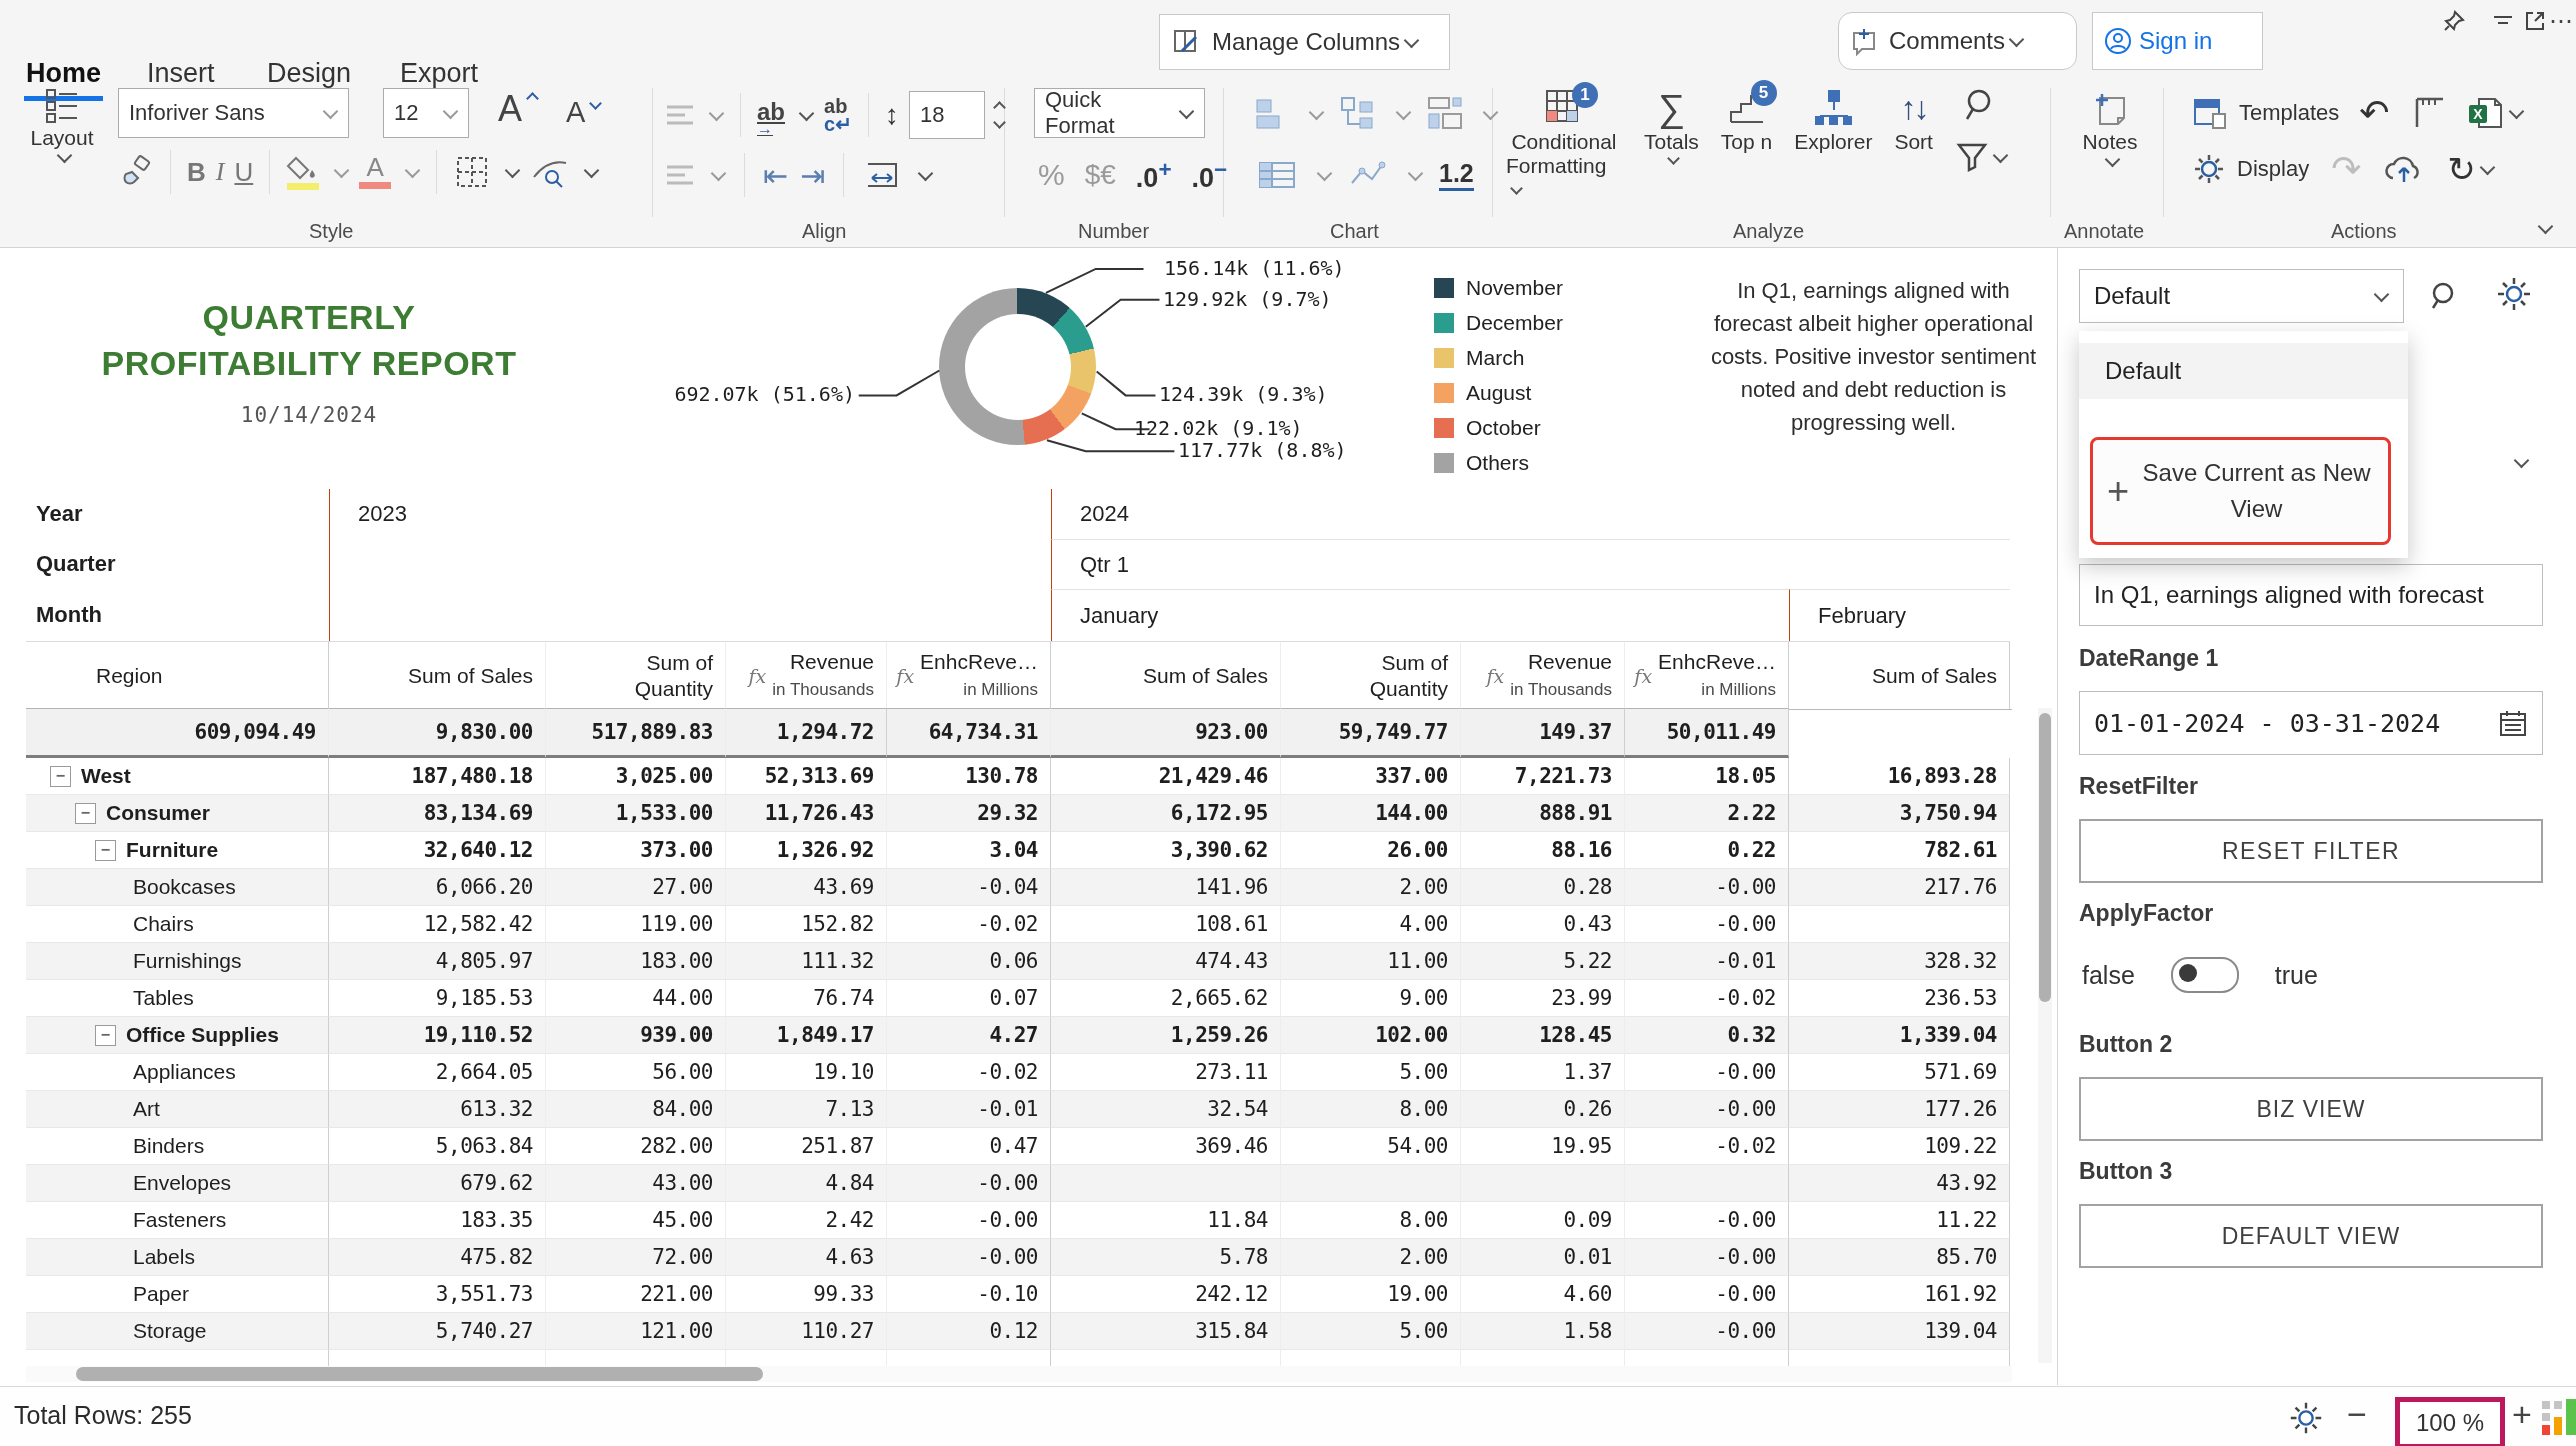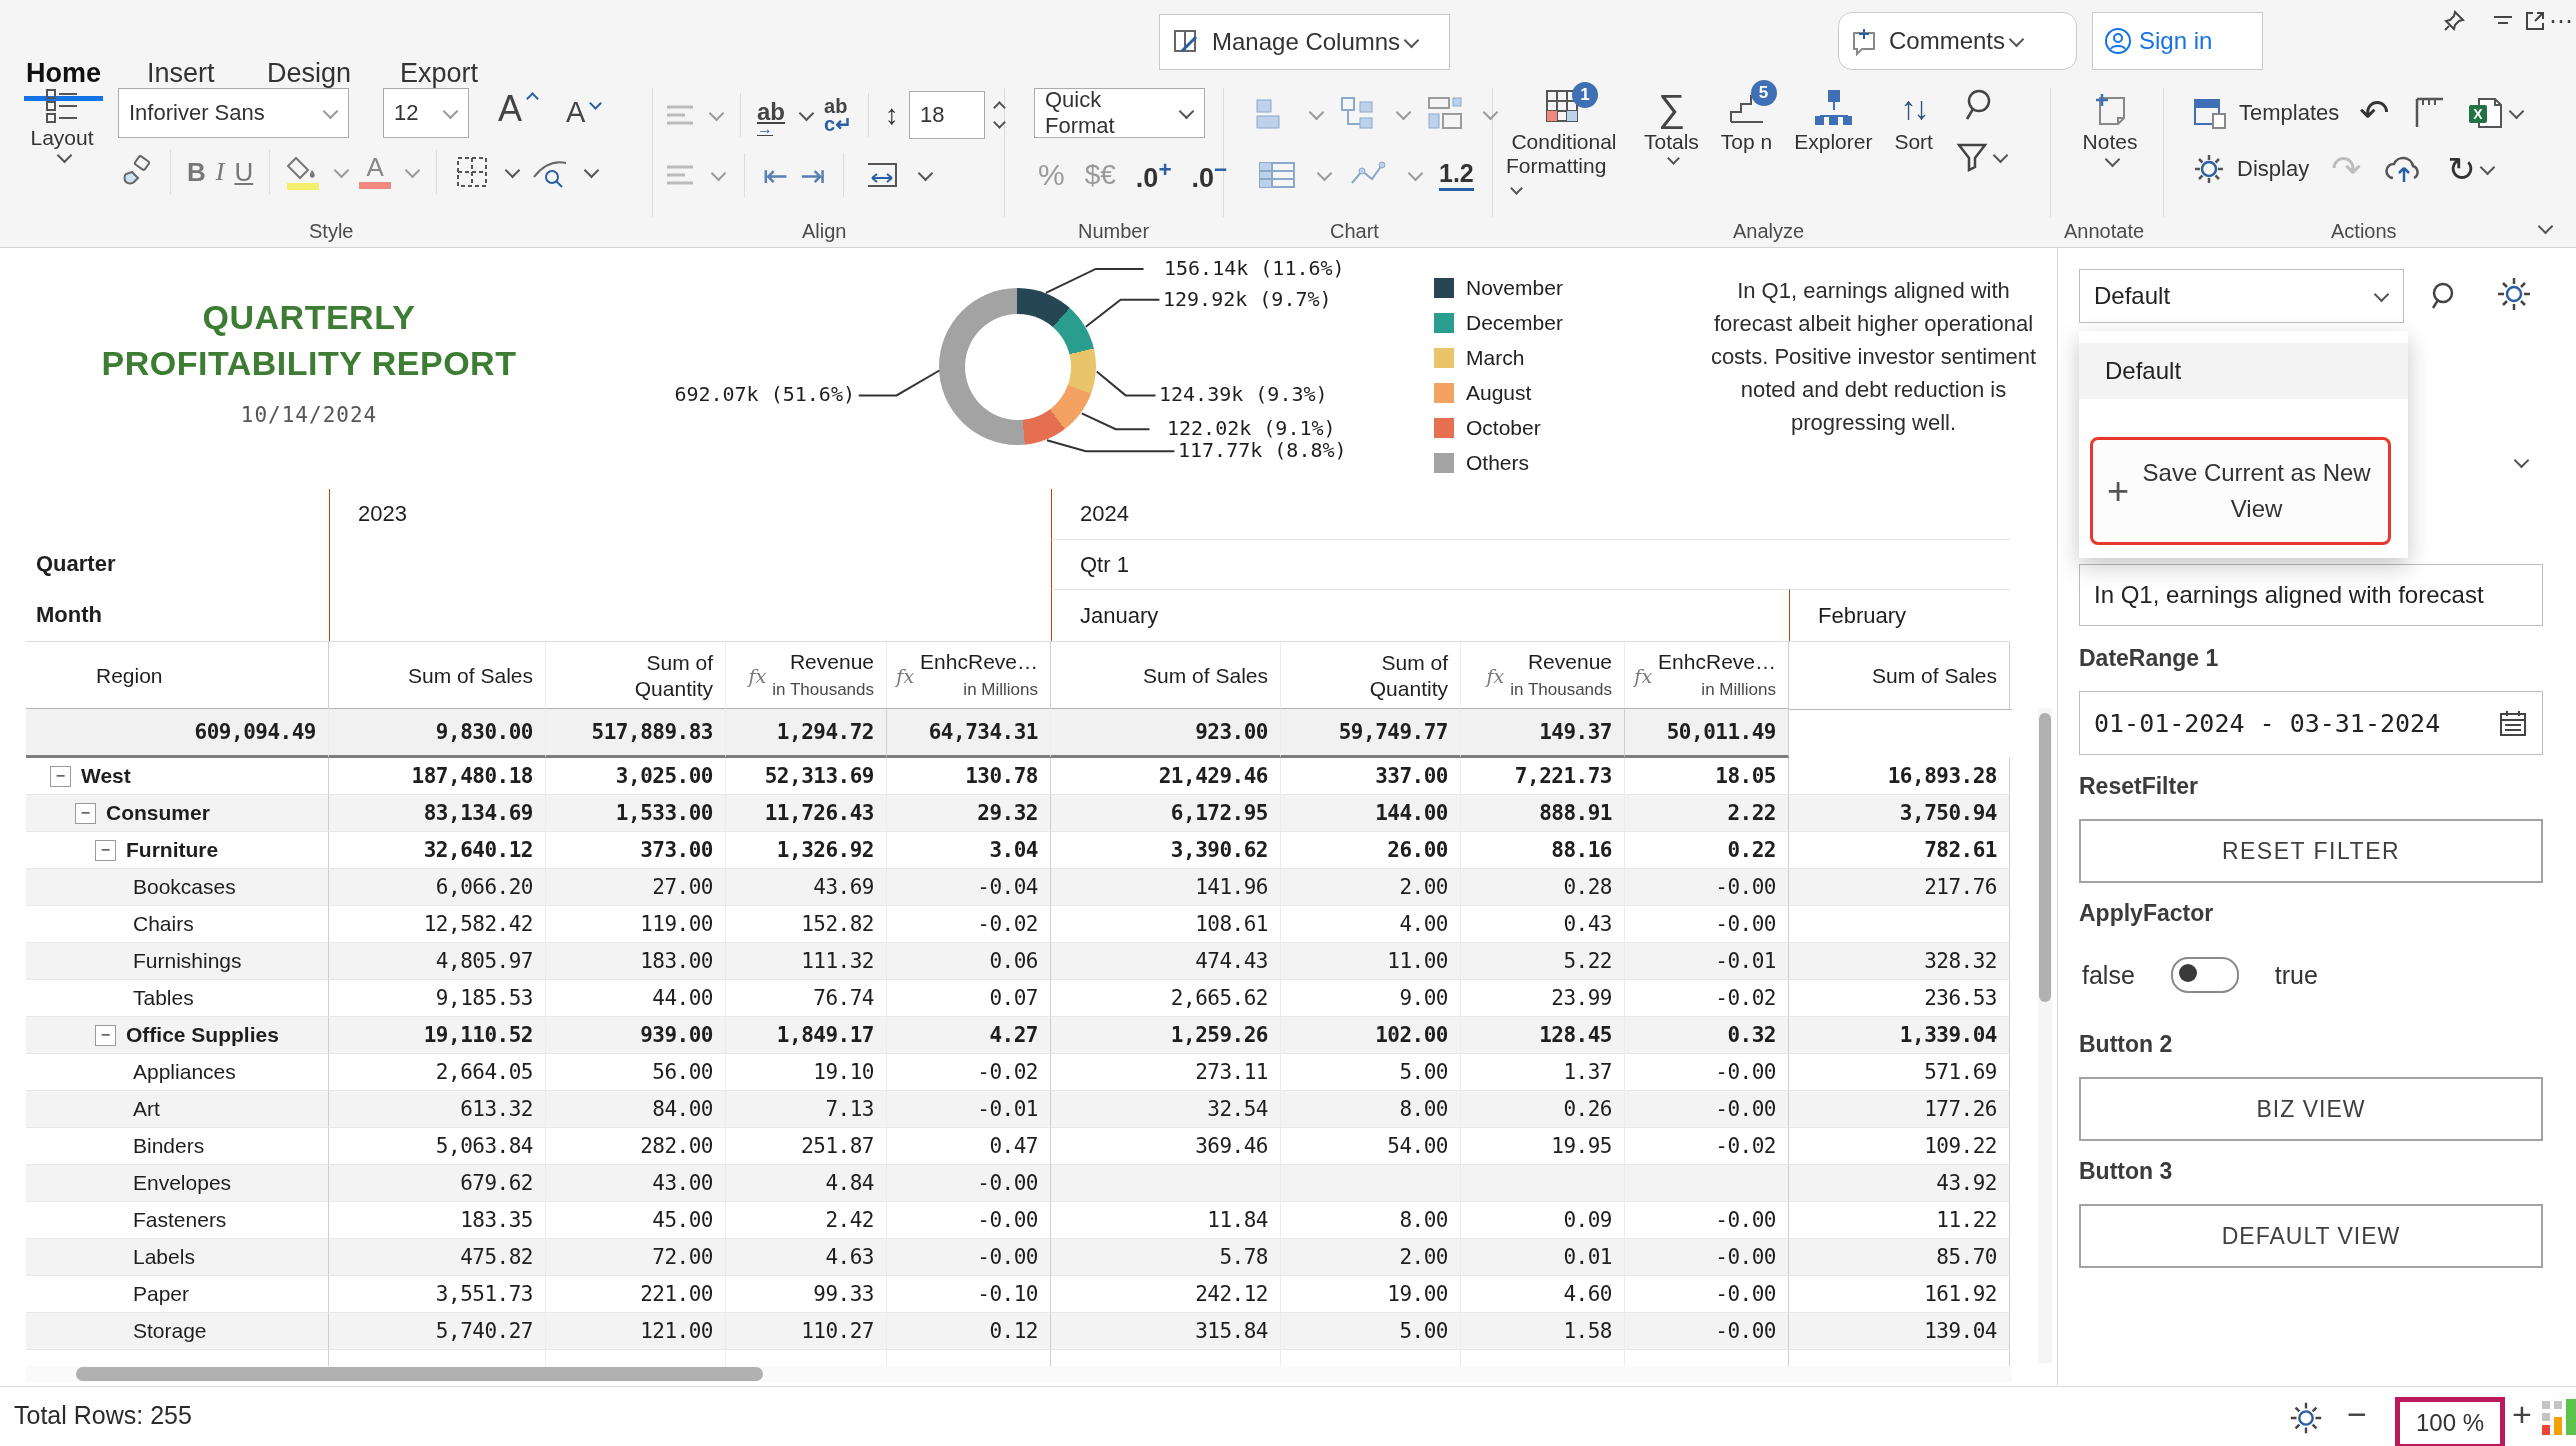--- a/index.html
+++ b/index.html
@@ -482,21 +482,21 @@
       <polyline points="1090,79 1125,52 1164,52" fill="none" stroke="#333" stroke-width="2"></polyline>
       <polyline points="1101,124 1130,148 1160,148" fill="none" stroke="#333" stroke-width="2"></polyline>
       <polyline points="1086,166 1120,182 1154,182" fill="none" stroke="#333" stroke-width="2"></polyline>
       <polyline points="1051,193 1090,204 1179,204" fill="none" stroke="#333" stroke-width="2"></polyline>
       <polyline points="943,123 900,148 862,148" fill="none" stroke="#333" stroke-width="2"></polyline>
     </svg>
     <div id="callouts">
         <div class="callout" style="left: 1148px; top: 8px; margin-left: 16px;">156.14k (11.6%)</div>
         <div class="callout" style="left: 1163px; top: 39px;">129.92k (9.7%)</div>
         <div class="callout" style="left: 1159px; top: 134px;">124.39k (9.3%)</div>
-        <div class="callout" style="left: 1167px; top: 168px;">122.02k (9.1%)</div>
+        <div class="callout" style="left: 1134px; top: 168px;">122.02k (9.1%)</div>
         <div class="callout" style="left: 1178px; top: 190px;">117.77k (8.8%)</div>
         <div class="callout" style="left: 638px; top: 134px; width: 217px; text-align: right;">692.07k (51.6%)</div>
       </div>
     <div id="legend">
         <div class="legitem">
           <span class="legsw" style="background: rgb(38, 70, 83);"></span>
           <span>November</span>
         </div>
         <div class="legitem">
           <span class="legsw" style="background: rgb(42, 157, 143);"></span>
@@ -515,20 +515,21 @@
           <span>October</span>
         </div>
         <div class="legitem">
           <span class="legsw" style="background: rgb(163, 163, 163);"></span>
           <span>Others</span>
         </div>
       </div>
     <div id="annotation">In Q1, earnings aligned with forecast albeit higher operational costs. Positive investor sentiment noted and debt reduction is progressing well.</div>
 
     <div id="thead" class="hgrid">
+      <div class="hcell hlbl" style="grid-column:1;grid-row:1;">Year</div>
       <div class="hcell hlbl" style="grid-column:1;grid-row:2;">Quarter</div>
       <div class="hcell hlbl" style="grid-column:1;grid-row:3;">Month</div>
       <div class="hcell hspan" style="grid-column:2/span 4;grid-row:1/span 3;align-items:flex-start;padding-top:12px;">2023</div>
       <div class="hcell hspan" style="grid-column:6/span 5;grid-row:1;">2024</div>
       <div class="hcell hspan btop" style="grid-column:6/span 5;grid-row:2;">Qtr 1</div>
       <div class="hcell hspan btop" style="grid-column:6/span 4;grid-row:3;">January</div>
       <div class="hcell hspan btop" style="grid-column:10;grid-row:3;">February</div>
 
       <div class="hcell colhdr strong" style="grid-row:4;justify-content:flex-start;padding-left:70px;">Region</div>
       <div class="hcell colhdr" style="grid-row:4;">Sum of Sales</div>

